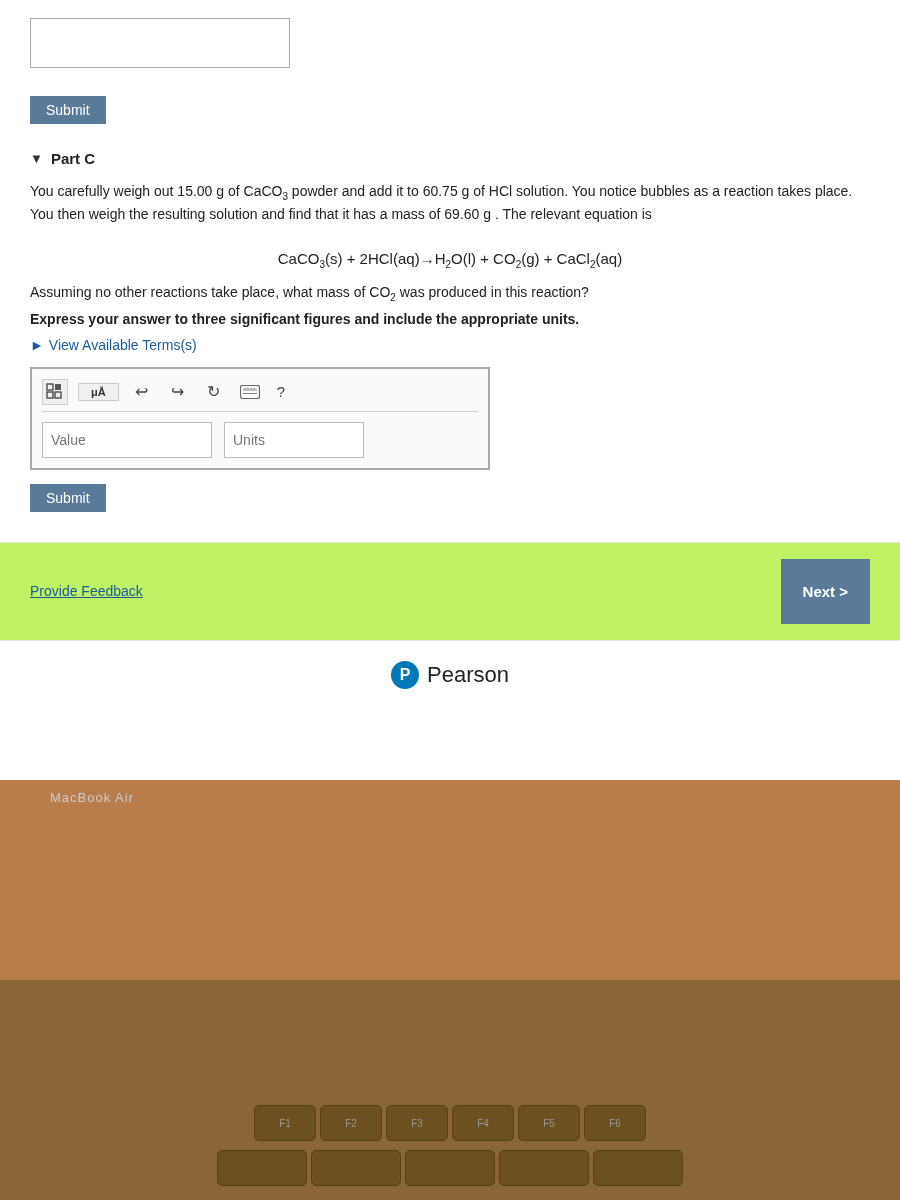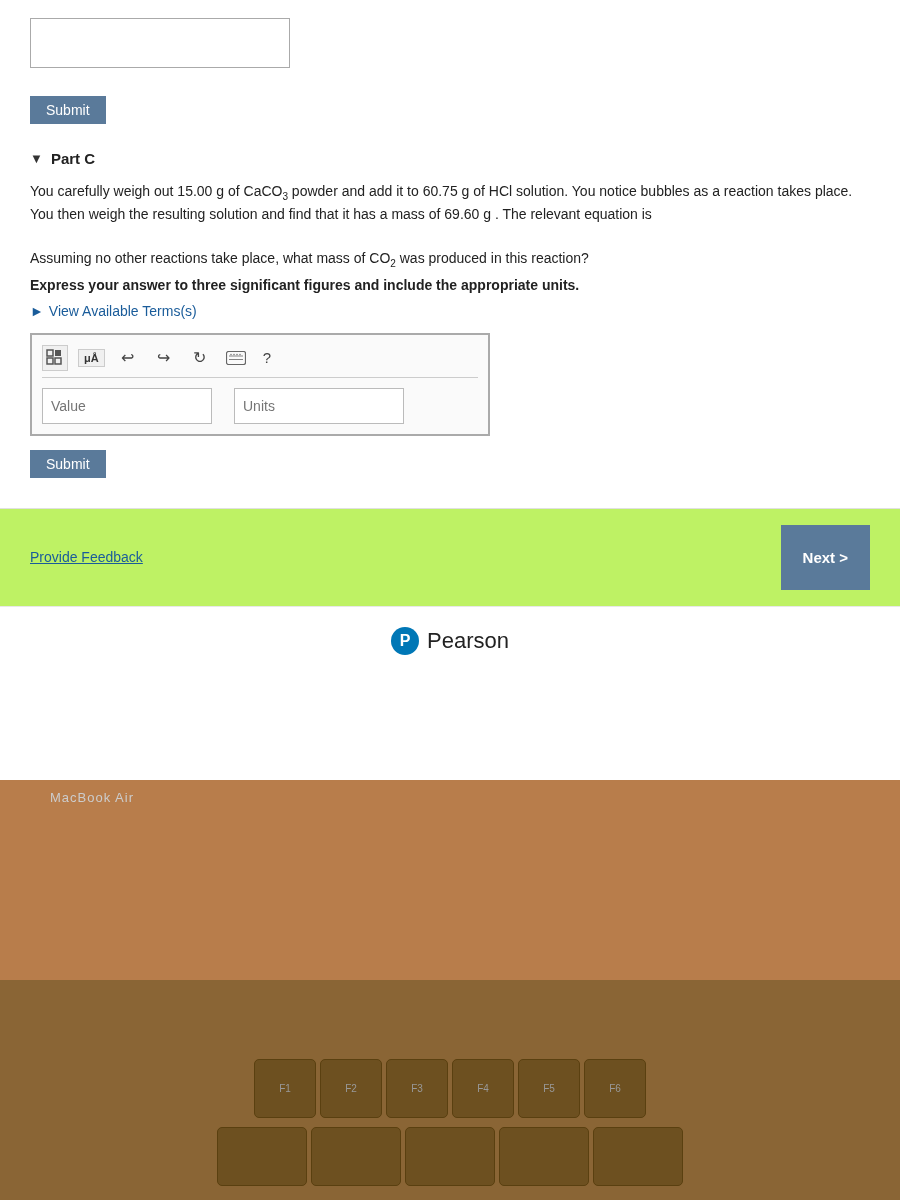--- a/index.html
+++ b/index.html
@@ -131,49 +131,49 @@
       color: #444;
       border: 1px solid #ccc;
       background: #f0f0f0;
     }
 
     .toolbar-mu {
       font-size: 11px;
       font-weight: bold;
       color: #333;
       border: 1px solid #ccc;
-      padding: 2px 5px;
+      padding: 2px 12px;
       cursor: pointer;
       background: #f0f0f0;
     }
 
     .toolbar-question {
       font-size: 15px;
       color: #444;
       cursor: pointer;
       margin-left: 4px;
     }
 
     .answer-fields {
       display: flex;
-      gap: 22px;
+      gap: 12px;
     }
 
     .value-input {
       border: 1px solid #bbb;
       width: 170px;
       height: 36px;
       padding: 4px 8px;
       font-size: 14px;
       background: #fff;
     }
 
     .units-input {
       border: 1px solid #bbb;
-      width: 170px;
+      width: 140px;
       height: 36px;
       padding: 16px 8px;
       font-size: 14px;
       background: #fff;
       color: #999;
     }
 
     .submit-btn {
       display: inline-block;
       background: #5a7a9a;
@@ -296,21 +296,21 @@
     }
 
     .keyboard-row {
       display: flex;
       gap: 4px;
       margin-bottom: 4px;
     }
 
     .key {
       width: 62px;
-      height: 59px;
+      height: 36px;
       background: #6d5020;
       border-radius: 5px;
       border: 1px solid #5a4010;
       display: flex;
       align-items: center;
       justify-content: center;
       color: #999;
       font-size: 10px;
     }
 
@@ -337,20 +337,23 @@
 
     <div class="part-c-header">
       <span class="collapse-arrow">▼</span>
       <span class="part-c-label">Part C</span>
     </div>
 
     <p class="problem-text">
       You carefully weigh out 15.00 g of CaCO<sub>3</sub> powder and add it to 60.75 g of HCl solution. You notice bubbles as a reaction takes place. You then weigh the resulting solution and find that it has a mass of 69.60 g . The relevant equation is
     </p>
 
+    <div class="equation-block">
+      CaCO<sub>3</sub>(s) + 2HCl(aq)→H<sub>2</sub>O(l) + CO<sub>2</sub>(g) + CaCl<sub>2</sub>(aq)
+    </div>
 
     <p class="question-text">
       Assuming no other reactions take place, what mass of CO<sub>2</sub> was produced in this reaction?
     </p>
 
     <p class="express-text">Express your answer to three significant figures and include the appropriate units.</p>
 
     <a class="hint-link">
       <span>►</span>
       <span>View Available Terms(s)</span>

